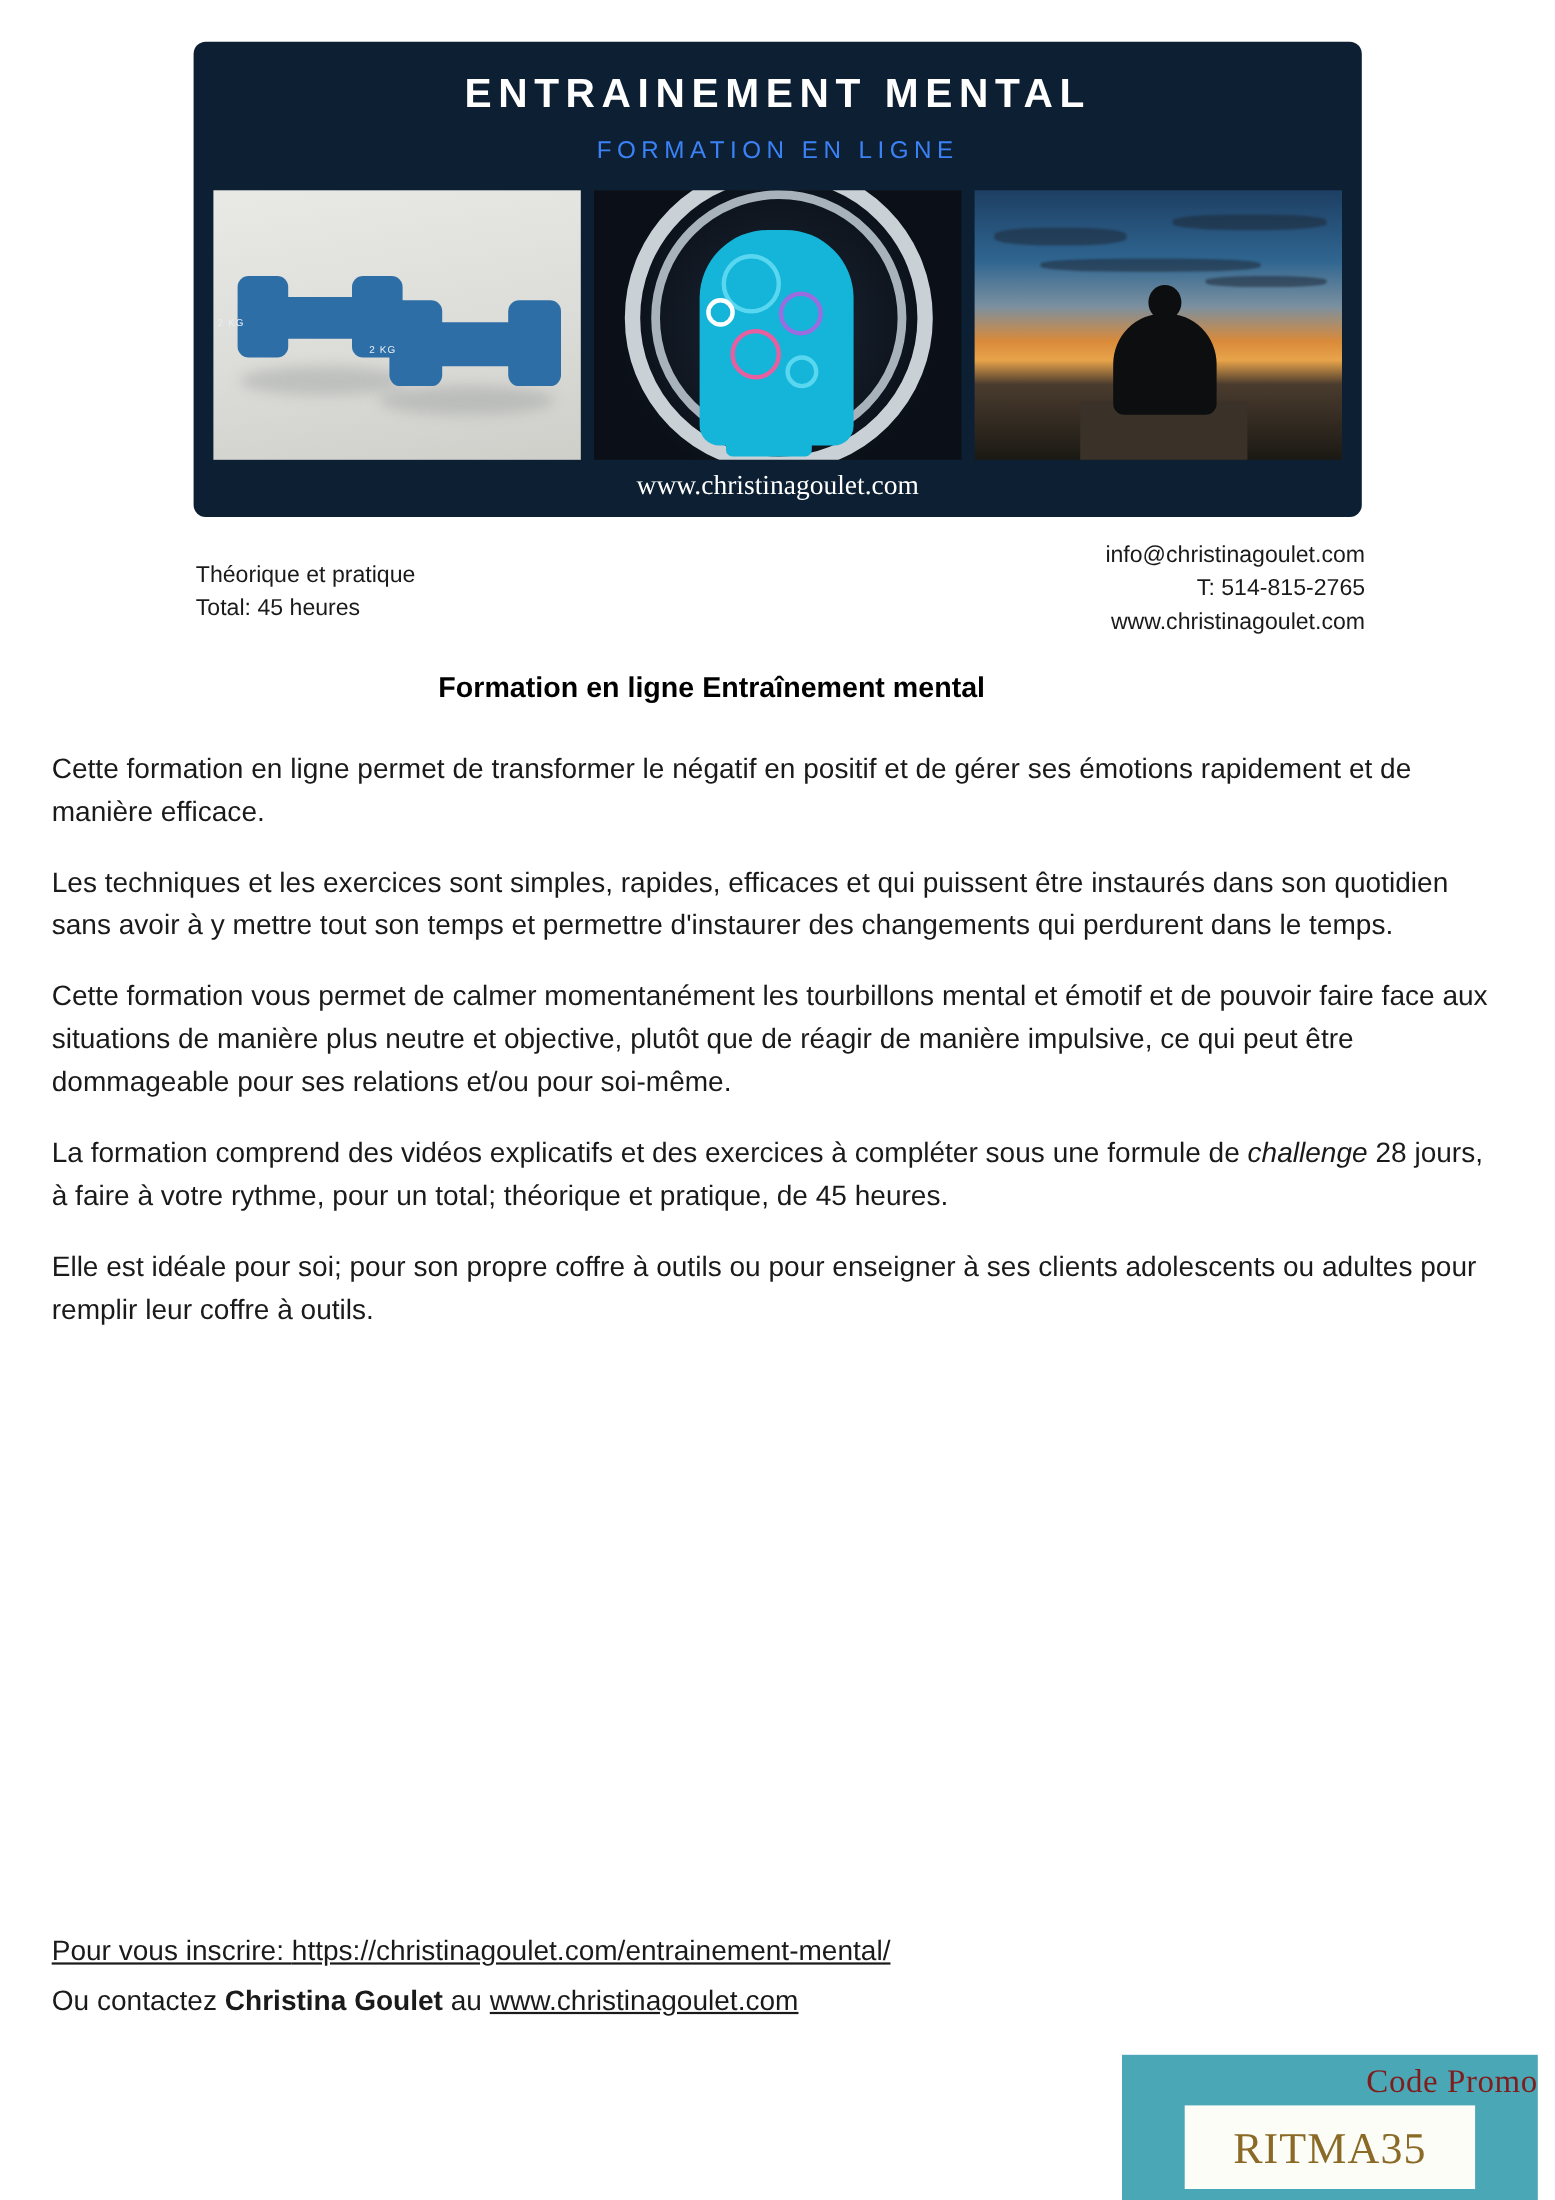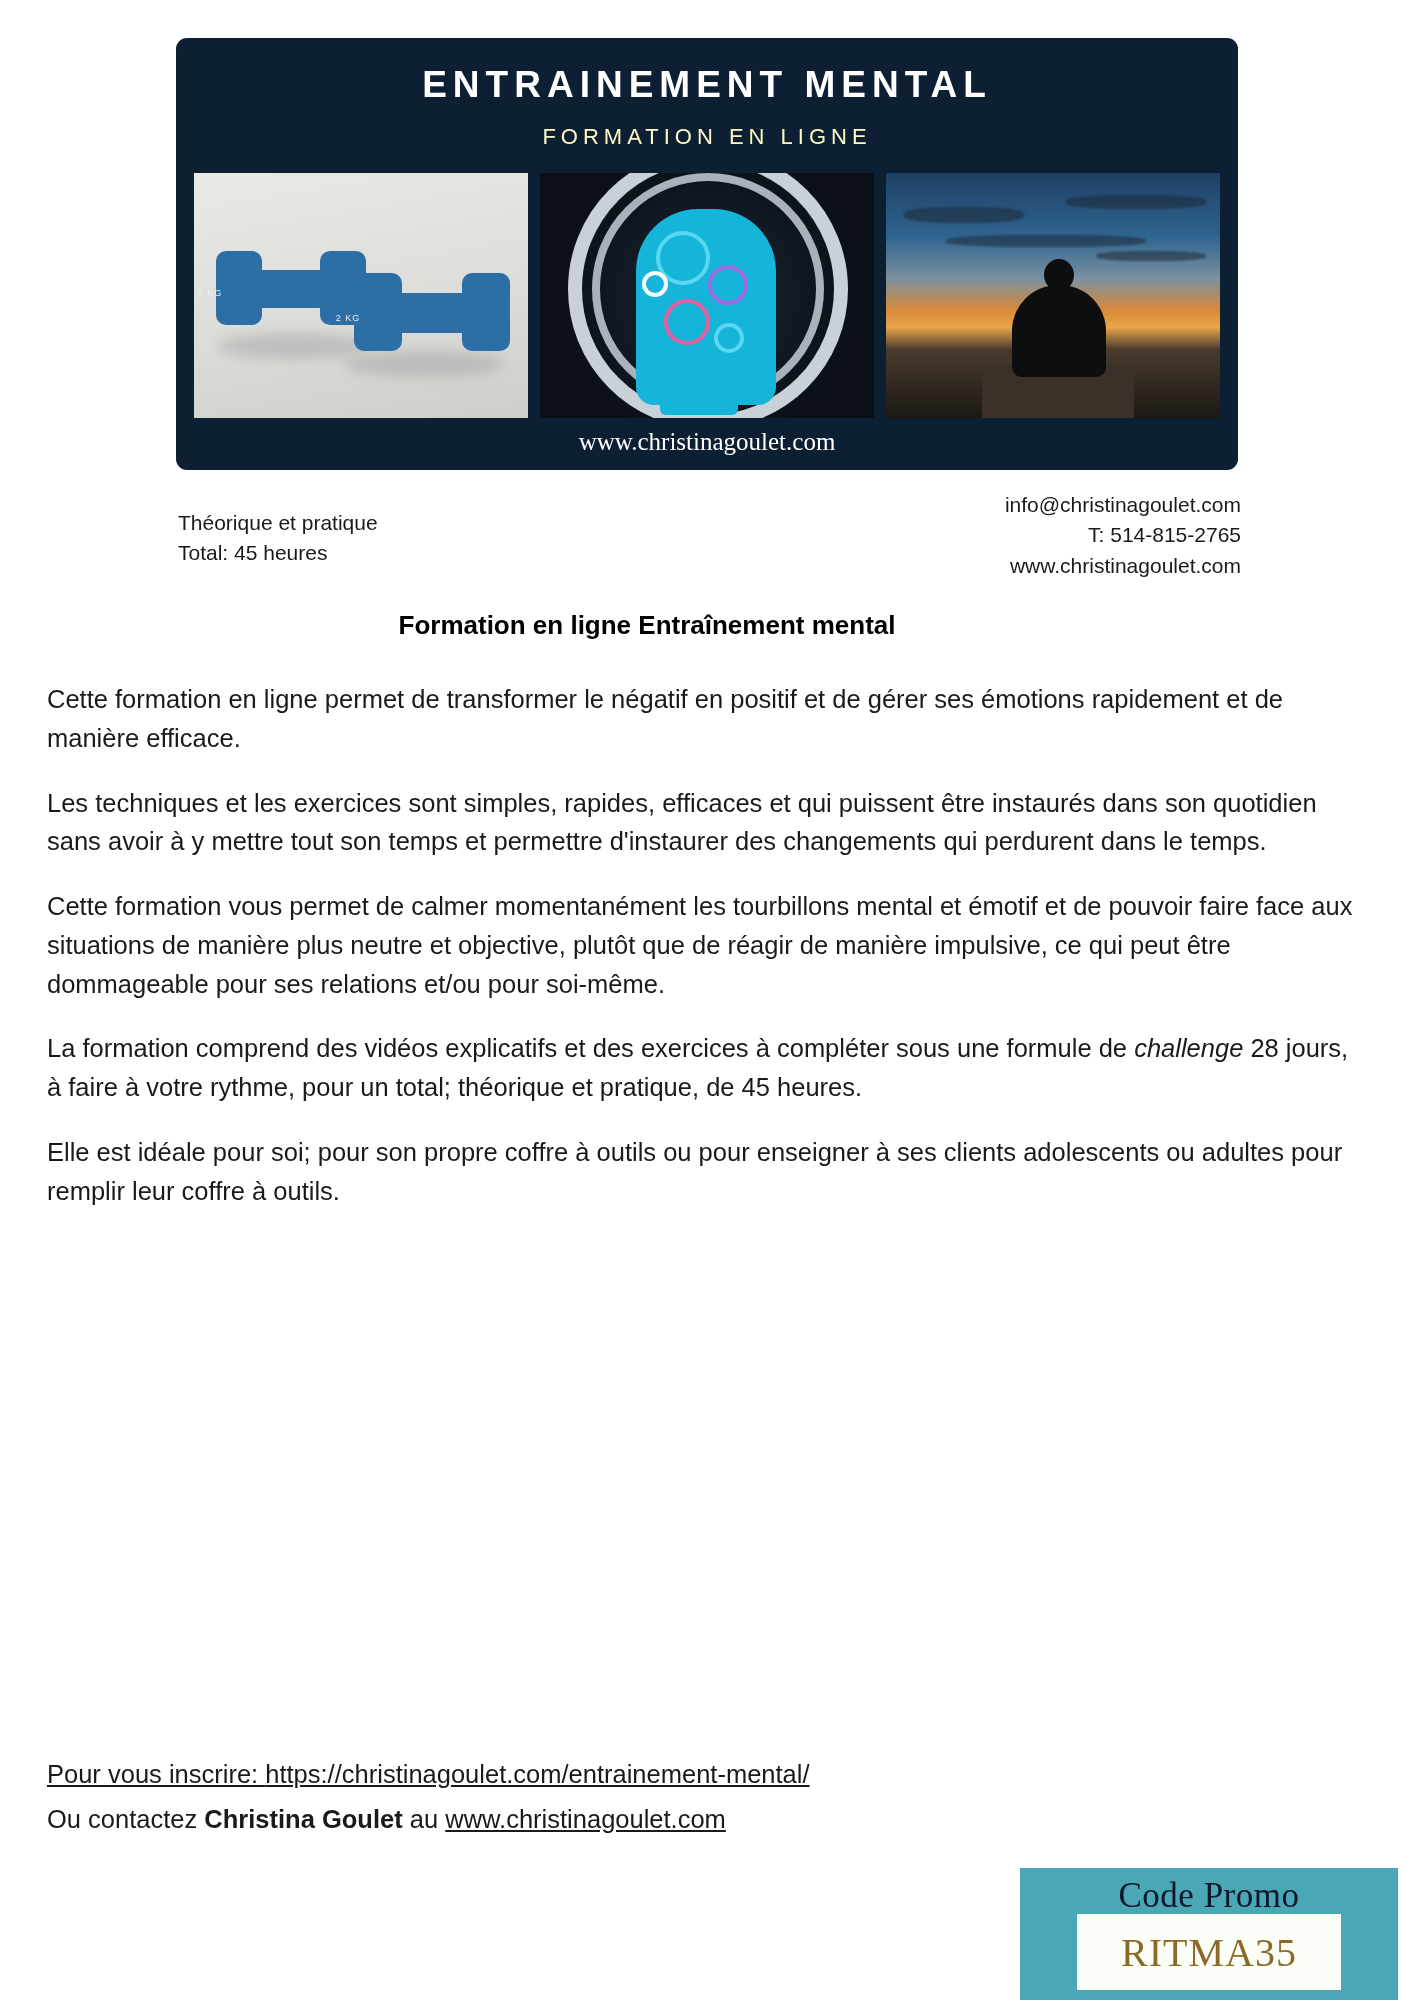--- a/index.html
+++ b/index.html
@@ -31,21 +31,21 @@
     text-align: center;
     color: #ffffff;
     font-size: 37px;
     font-weight: bold;
     letter-spacing: 6px;
     padding-top: 26px;
     font-family: "Liberation Sans", sans-serif;
   }
   .banner-subtitle {
     text-align: center;
-    color: #fef9c3;
+    color: #3b82f6;
     font-size: 22px;
     letter-spacing: 5px;
     padding-top: 18px;
   }
   .banner-photos {
     position: absolute;
     left: 18px;
     top: 135px;
     width: 1026px;
     height: 245px;
@@ -234,23 +234,23 @@
   
   .promo {
     position: absolute;
     right: 16px;
     bottom: 0;
     width: 378px;
     height: 132px;
     background: #4aa7b6;
   }
   .promo-title {
-    text-align: center;
-    color: #0f172a;
-    font-size: 35px;
+    text-align: right;
+    color: #7f1d1d;
+    font-size: 30px;
     font-family: "Liberation Serif", serif;
     padding-top: 8px;
     letter-spacing: 0.5px;
   }
   .promo-code-box {
     position: absolute;
     left: 57px;
     top: 46px;
     width: 264px;
     height: 76px;

